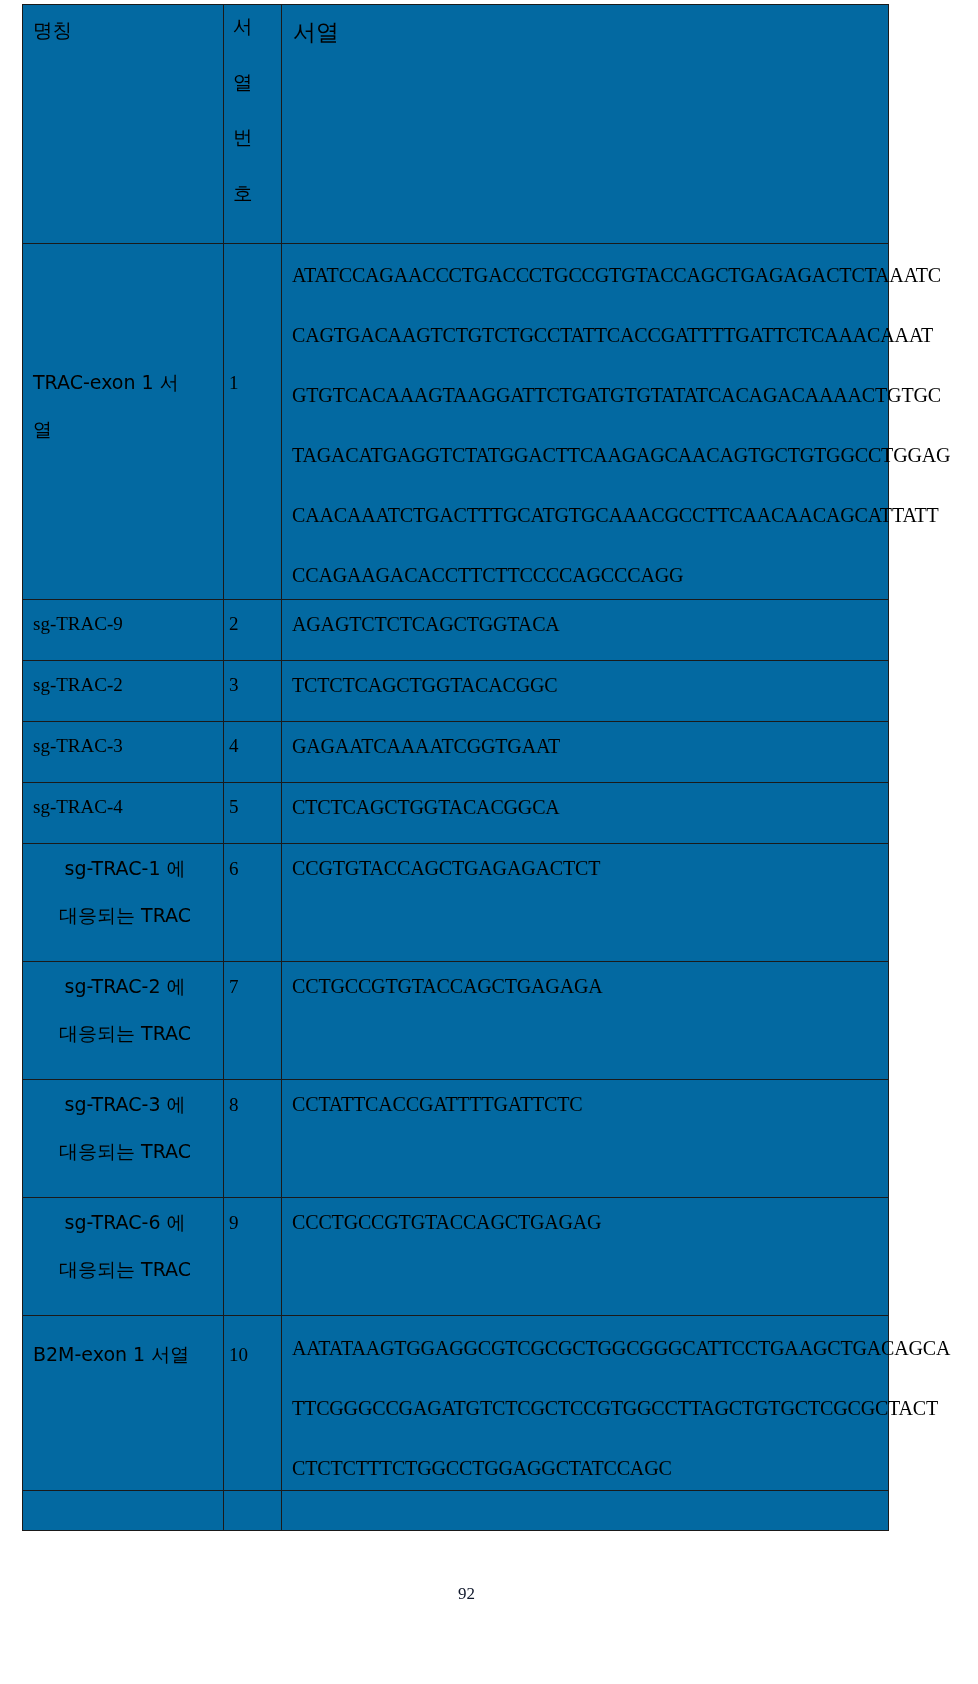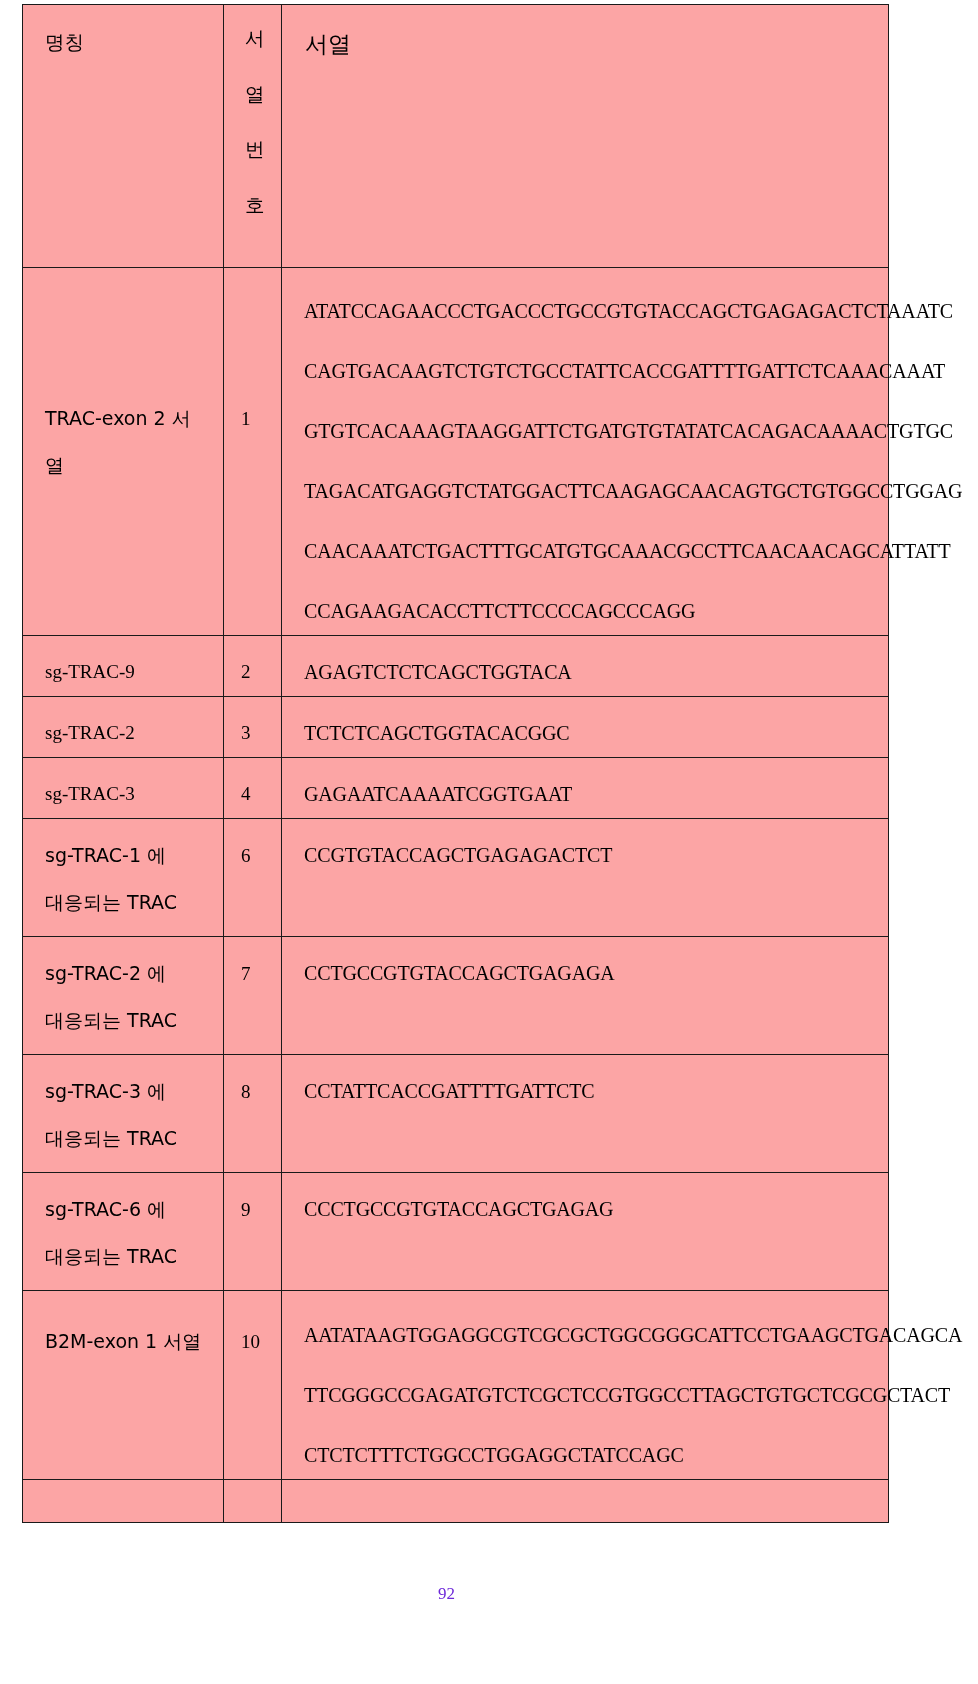--- a/index.html
+++ b/index.html
@@ -29,22 +29,22 @@
     left: 22px;
     top: 4px;
     width: 866px;
     border-collapse: collapse;
     table-layout: fixed;
   }
 
   table.seq-table td {
     border: 1px solid #1a1a1a;
     vertical-align: top;
-    padding: 12px;
-    background: #fca5a5;
+    padding: 0;
+    background: #0369a1;
   }
 
   
   col.c-name  { width: 201px; }
   col.c-num   { width: 58px; }
   col.c-seq   { width: 607px; }
 
   
   .hdr-name {
     height: 238px;
@@ -111,41 +111,41 @@
 
   .row-tall    { height: 356px; }
   .row-short   { height: 61px; }
   .row-double  { height: 118px; }
   .row-b2m     { height: 175px; }
   .row-stub    { height: 40px; }
 
   
   .name-row1 .inner { padding-top: 128px; }
   .name-b2m  .inner { padding-top: 28px; }
-  .name-dbl  .inner { padding-top: 14px; }
+  .name-dbl  .inner { padding-top: 14px; text-align: center; }
   .name-1ln  .inner { padding-top: 13px; }
 
   .num-row1 .inner { padding-top: 128px; }
   .num-b2m  .inner { padding-top: 28px; }
   .num-dbl  .inner { padding-top: 14px; }
   .num-1ln  .inner { padding-top: 13px; }
 
   .seq-row1 .inner { padding-top: 20px; }
   .seq-b2m  .inner { padding-top: 21px; }
   .seq-dbl  .inner { padding-top: 13px; }
   .seq-1ln  .inner { padding-top: 13px; }
 
   
   .page-number {
     position: absolute;
-    left: 438px;
+    left: 458px;
     top: 1584px;
     font-size: 17px;
     font-family: "Liberation Serif", "DejaVu Serif", serif;
-    color: #6d28d9;
+    color: #0f172a;
     z-index: 5;
   }
 
   
   .stub-row td { border-bottom: none; }
 
   .kor { font-family: "DejaVu Sans", "Liberation Sans", sans-serif; }
 </style>
 </head>
 <body>
@@ -173,21 +173,21 @@
           </div>
         </td>
         <td class="hdr-seq">
           <div class="inner kor">서열</div>
         </td>
       </tr>
 
       <tr class="row-tall">
         <td class="name-cell name-row1">
           <div class="inner">
-            <span class="nm-line spread kor">TRAC-exon 2 서</span>
+            <span class="nm-line spread kor">TRAC-exon 1 서</span>
             <span class="nm-line kor">열</span>
           </div>
         </td>
         <td class="num-cell num-row1">
           <div class="inner">1</div>
         </td>
         <td class="seq-cell multi seq-row1">
           <div class="inner">
             <span class="sq-line">ATATCCAGAACCCTGACCCTGCCGTGTACCAGCTGAGAGACTCTAAATC</span>
             <span class="sq-line">CAGTGACAAGTCTGTCTGCCTATTCACCGATTTTGATTCTCAAACAAAT</span>
@@ -240,20 +240,35 @@
         <td class="num-cell num-1ln">
           <div class="inner">4</div>
         </td>
         <td class="seq-cell seq-1ln">
           <div class="inner">
             <span class="sq-line">GAGAATCAAAATCGGTGAAT</span>
           </div>
         </td>
       </tr>
 
+      <tr class="row-short">
+        <td class="name-cell name-1ln">
+          <div class="inner">
+            <span class="nm-line">sg-TRAC-4</span>
+          </div>
+        </td>
+        <td class="num-cell num-1ln">
+          <div class="inner">5</div>
+        </td>
+        <td class="seq-cell seq-1ln">
+          <div class="inner">
+            <span class="sq-line">CTCTCAGCTGGTACACGGCA</span>
+          </div>
+        </td>
+      </tr>
 
       <tr class="row-double">
         <td class="name-cell name-dbl">
           <div class="inner">
             <span class="nm-line spread kor">sg-TRAC-1 에</span>
             <span class="nm-line kor">대응되는 TRAC</span>
           </div>
         </td>
         <td class="num-cell num-dbl">
           <div class="inner">6</div>

